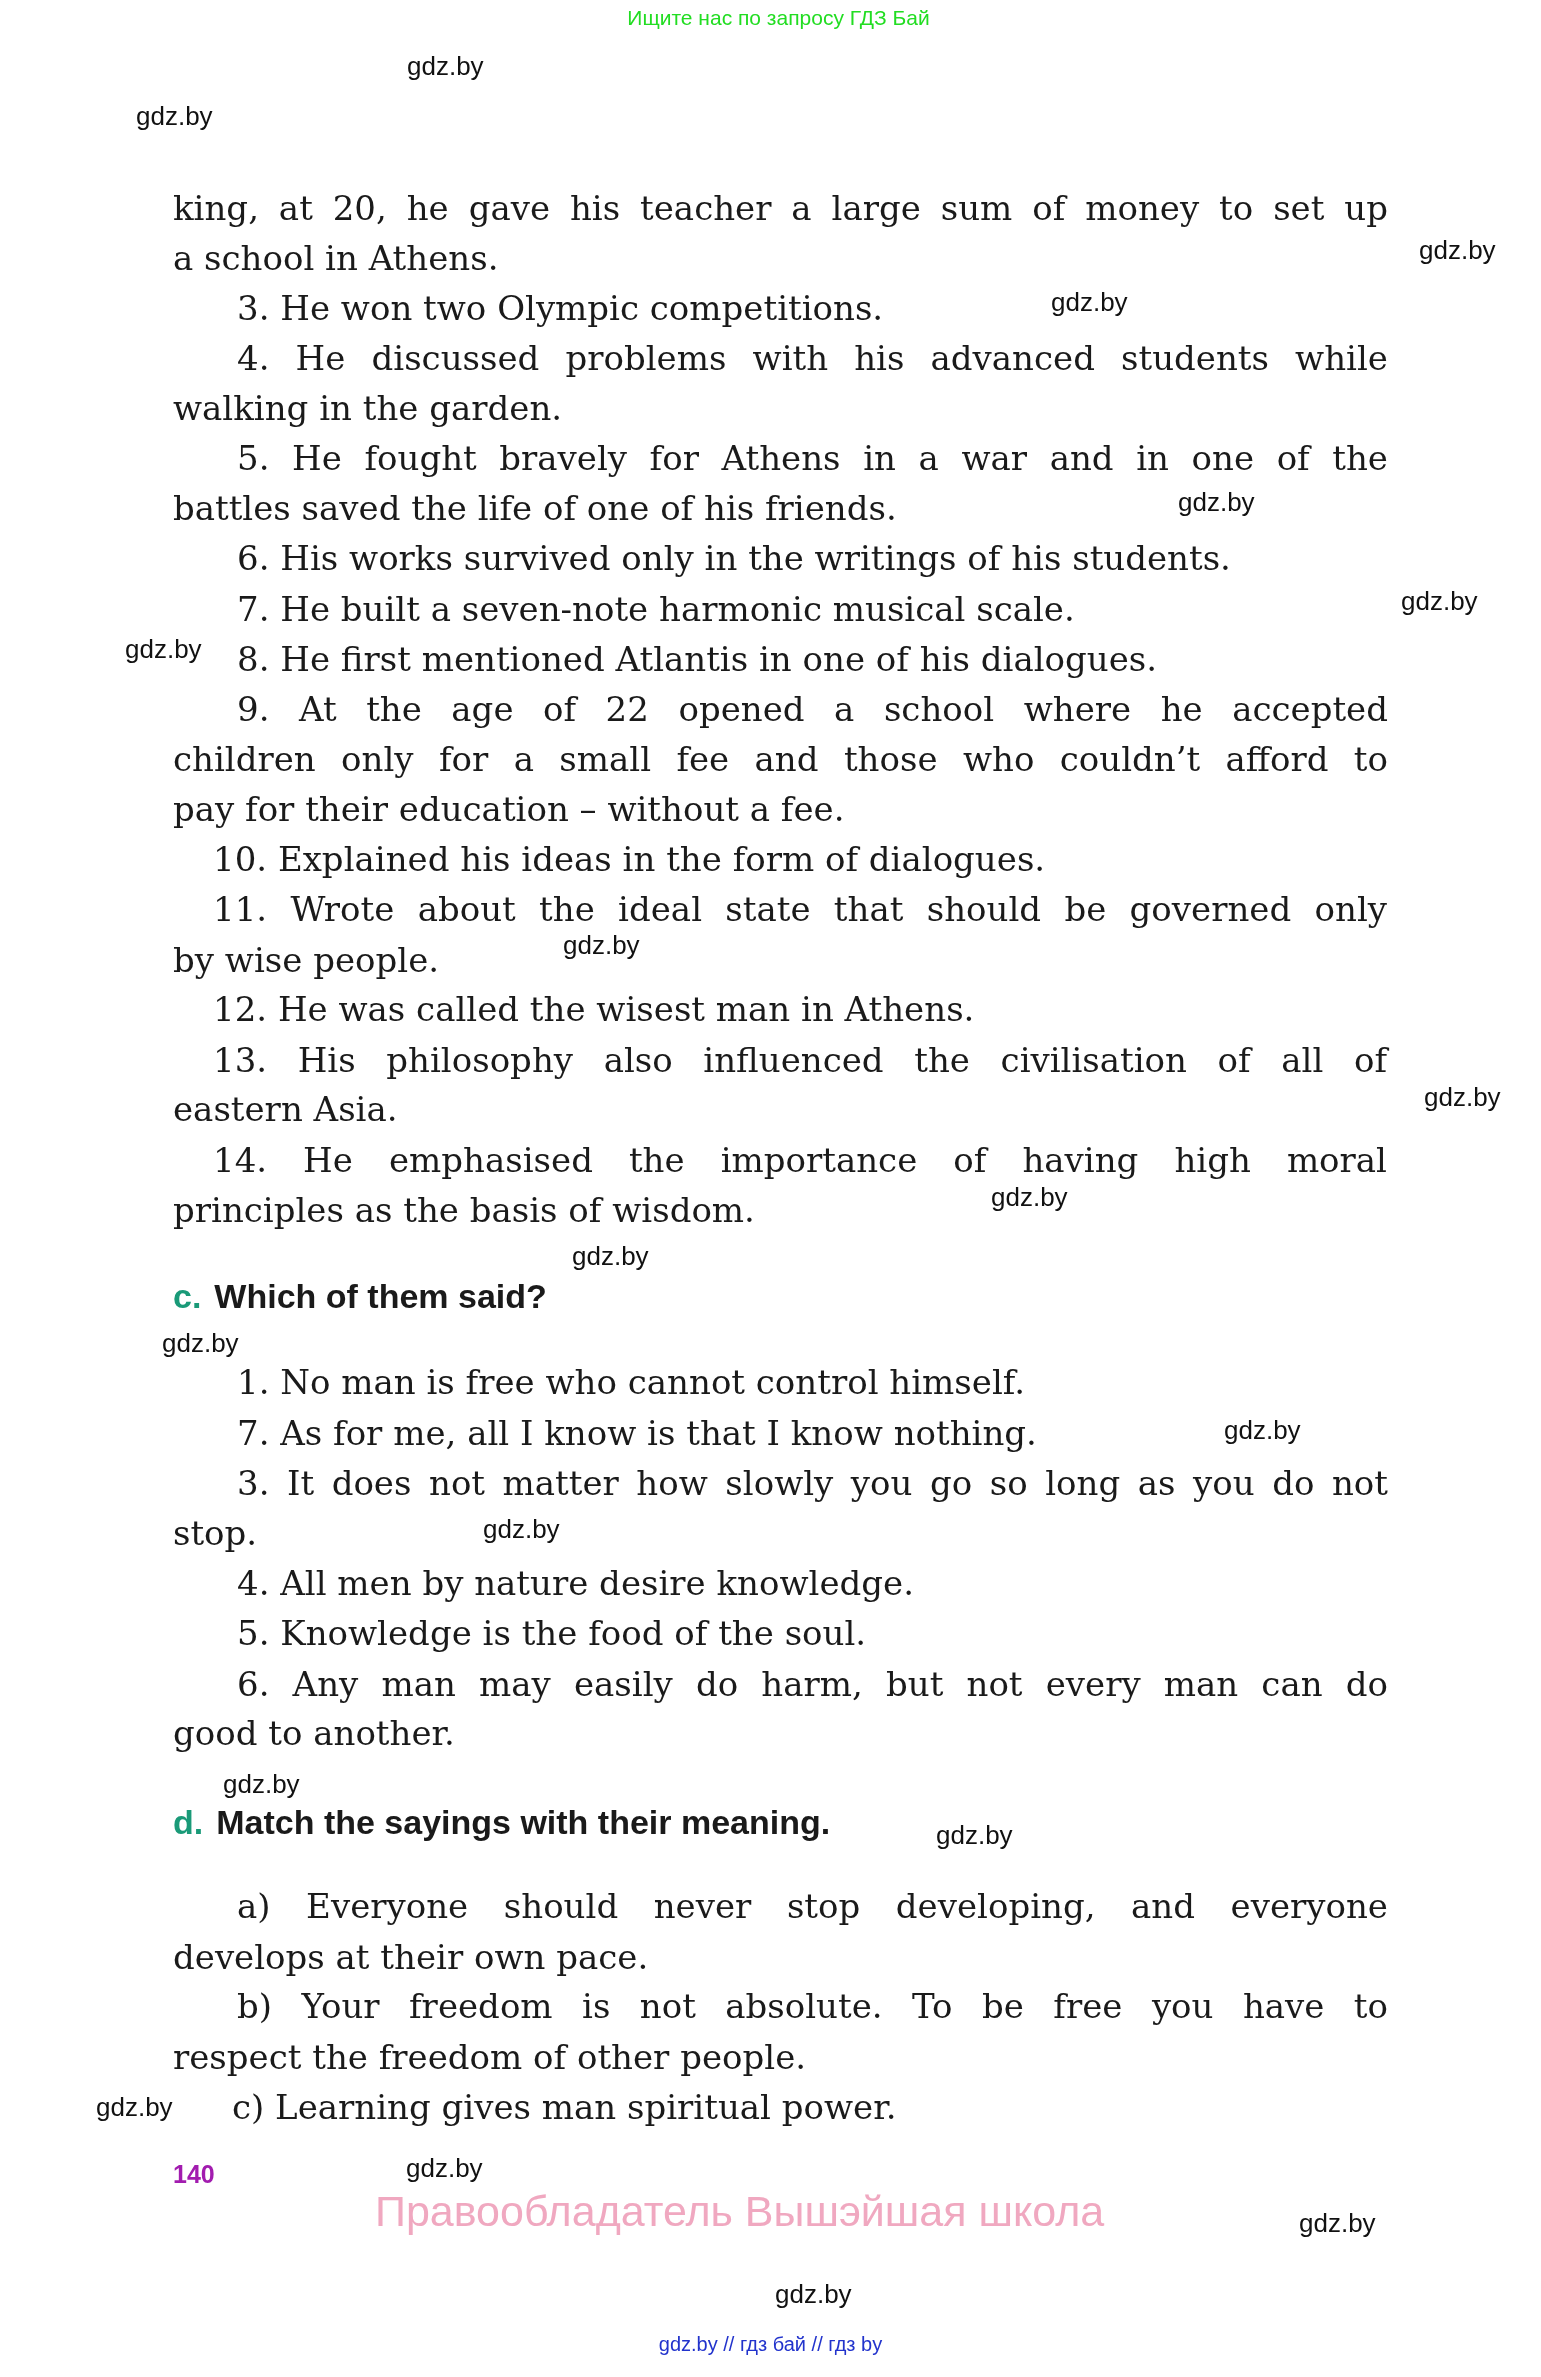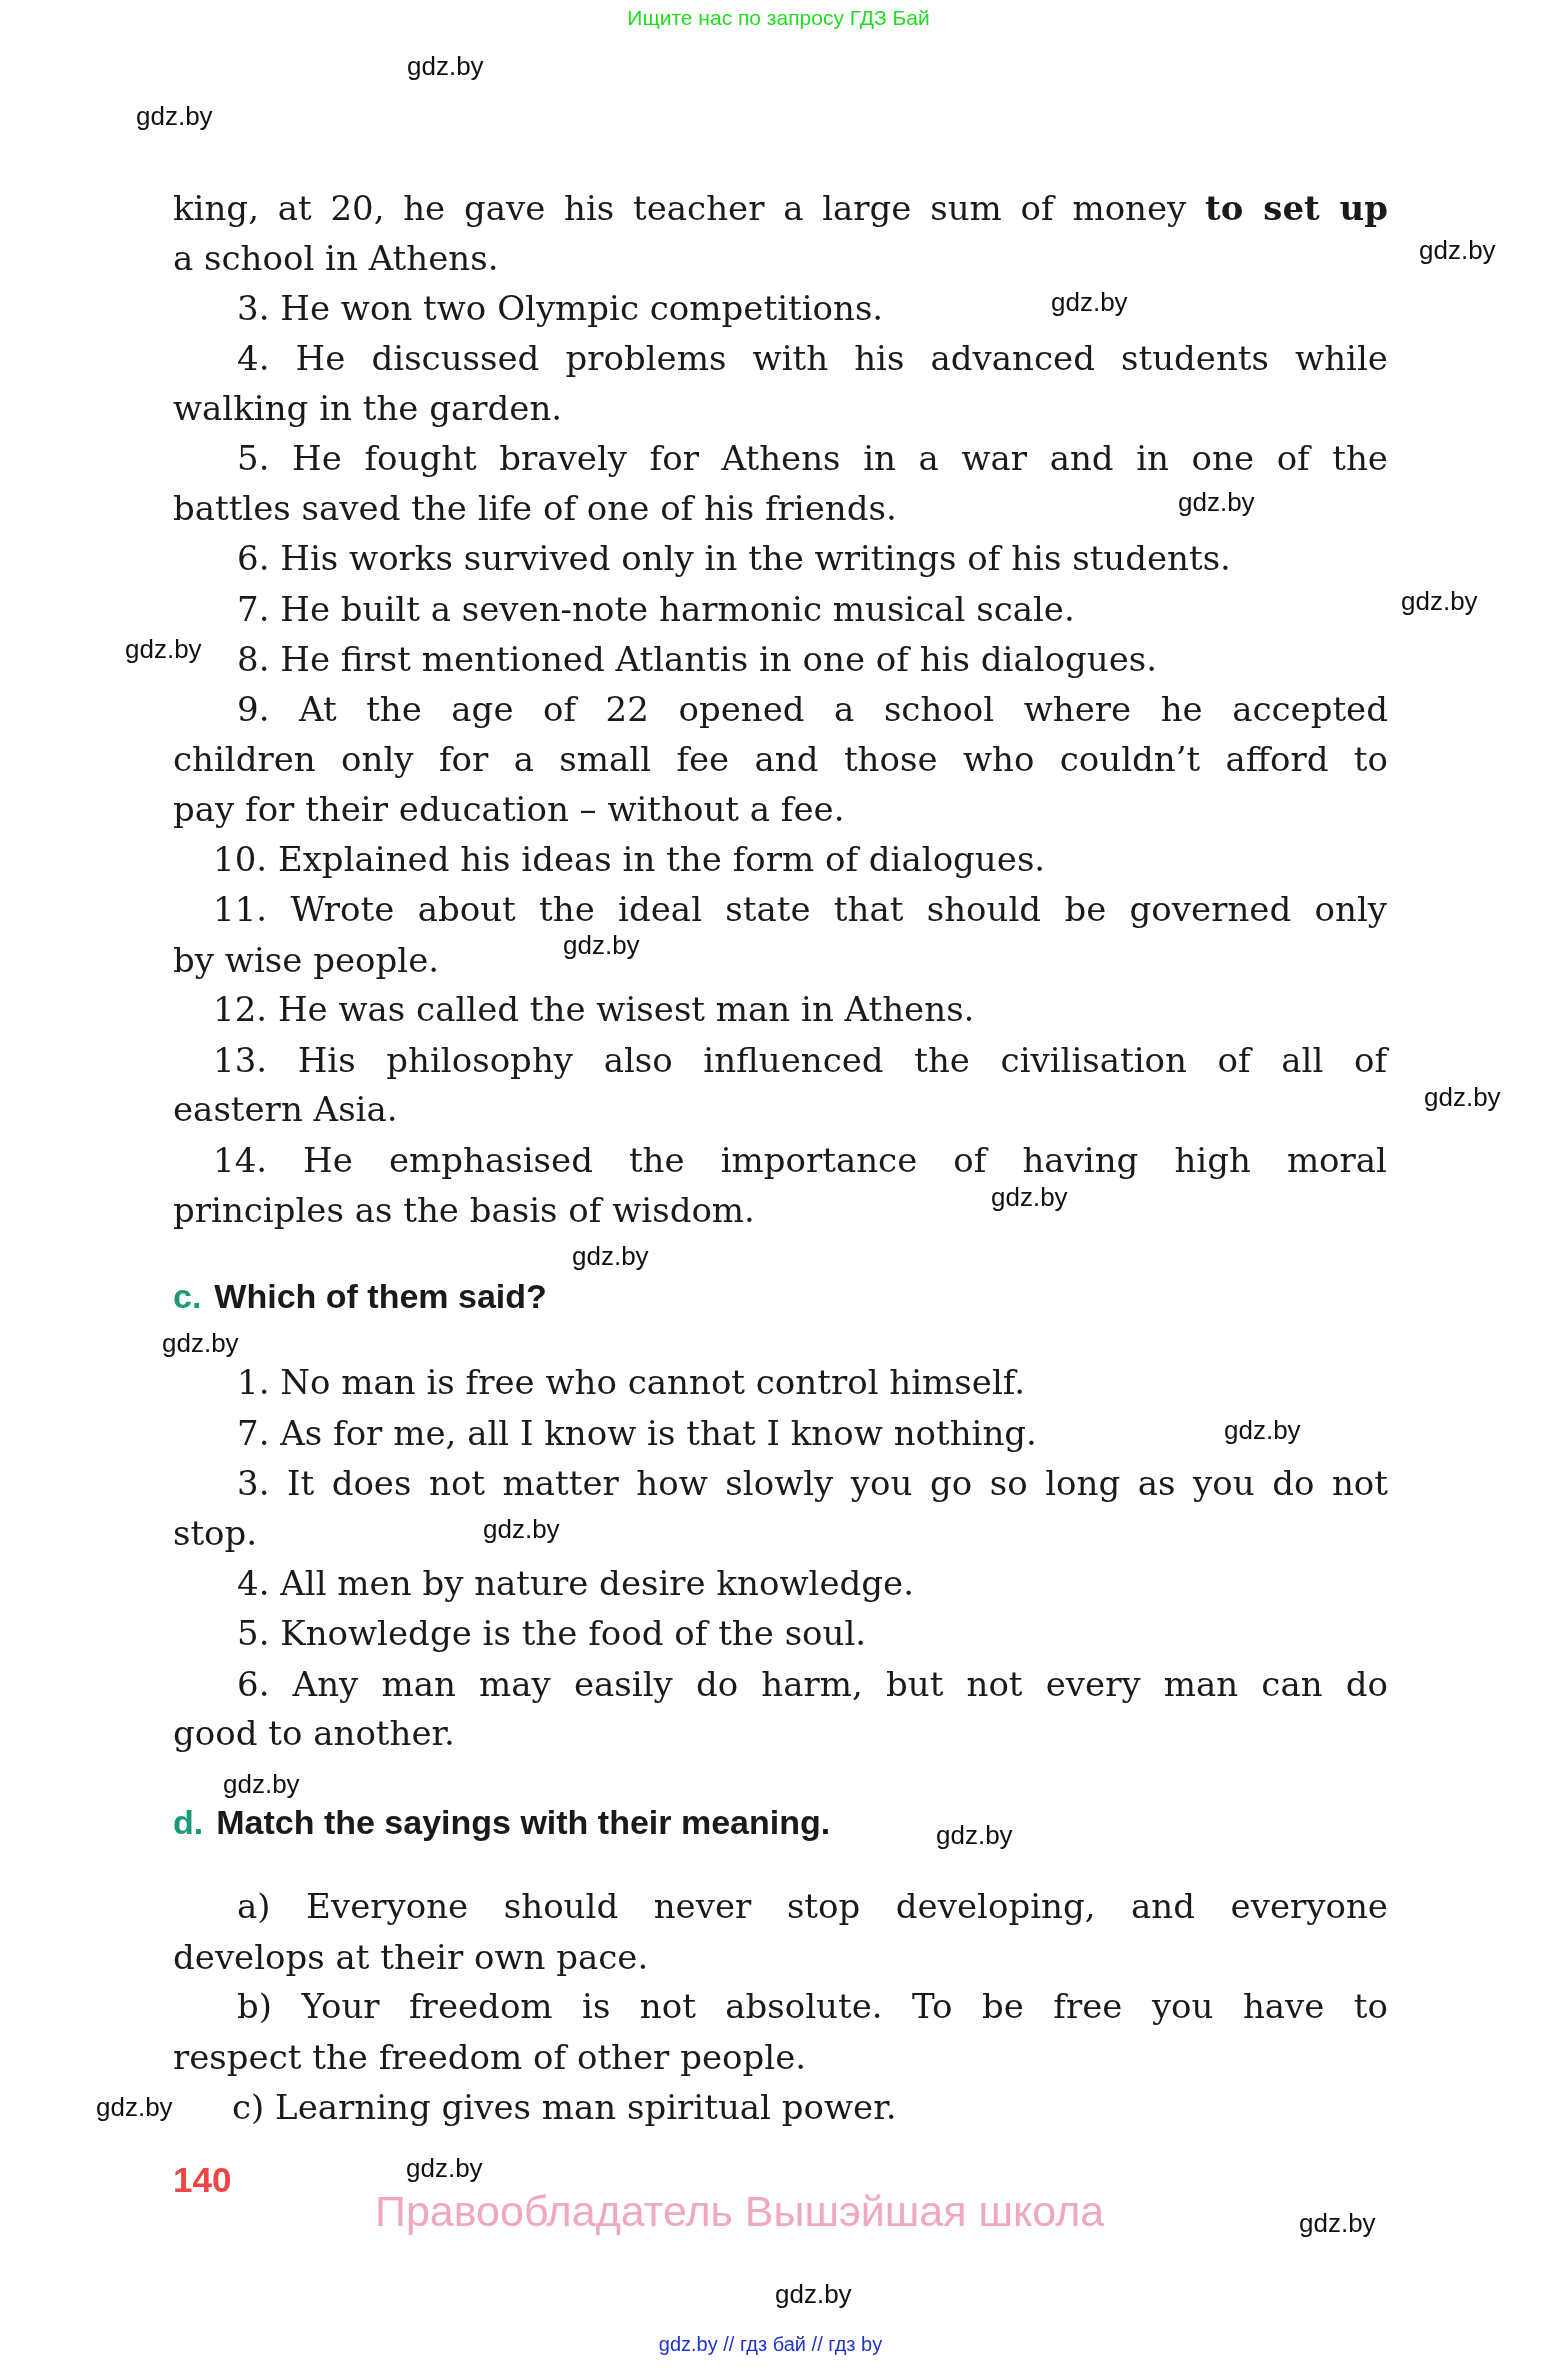--- a/index.html
+++ b/index.html
@@ -3,24 +3,24 @@
 <meta charset="utf-8">
 <style>
   html, body { margin:0; padding:0; background:#ffffff; }
   body { width:1541px; height:2377px; position:relative; overflow:hidden; }
   .abs { position:absolute;margin-left:8px; }
   .top-banner { top:5.5px; left:0; width:1541px; text-align:center; color:#22dd22; font-family:"Liberation Sans", sans-serif; font-size:21px; }
   .wm { position:absolute; font-family:"Liberation Sans", sans-serif; font-size:26px; color:#111; white-space:nowrap; }
   .line { position:absolute; left:173px; width:1215px; font-family:"DejaVu Serif", serif; font-size:34px; color:#1a1a1a; white-space:nowrap; line-height:50px; }
   .line.just { text-align:justify; text-align-last:justify; }
   .ind { left:237px; width:1151px; }
-  .bold { font-weight:bold; }
+  .bold { font-weight:normal; }
   .heading { position:absolute; left:173px; font-family:"Liberation Sans", sans-serif; font-weight:bold; font-size:34px; color:#1a1a1a; white-space:nowrap; }
   .heading .letter { color:#1a9a78; margin-right:13px; }
-  .page-num { position:absolute; left:173px; top:2160px; font-family:"Liberation Sans", sans-serif; font-weight:bold; font-size:35px; color:#ef4444; }
+  .page-num { position:absolute; left:173px; top:2160px; font-family:"Liberation Sans", sans-serif; font-weight:bold; font-size:25px; color:#a21caf; }
   .copyright { position:absolute; left:375px; top:2187px; font-family:"Liberation Sans", sans-serif; font-size:43px; color:#f0a8c0; white-space:nowrap; }
   .footer-links { position:absolute; top:2325px; left:0; width:1541px; text-align:center; font-family:"Liberation Sans", sans-serif; font-size:20px; color:#2233cc;margin-top:8px; }
 </style>
 </head>
 <body>
 
 <div class="abs top-banner">Ищите нас по запросу ГДЗ Бай</div>
 
 <div class="wm" style="left:407px;top:51px">gdz.by</div>
 <div class="wm" style="left:136px;top:101px">gdz.by</div>

